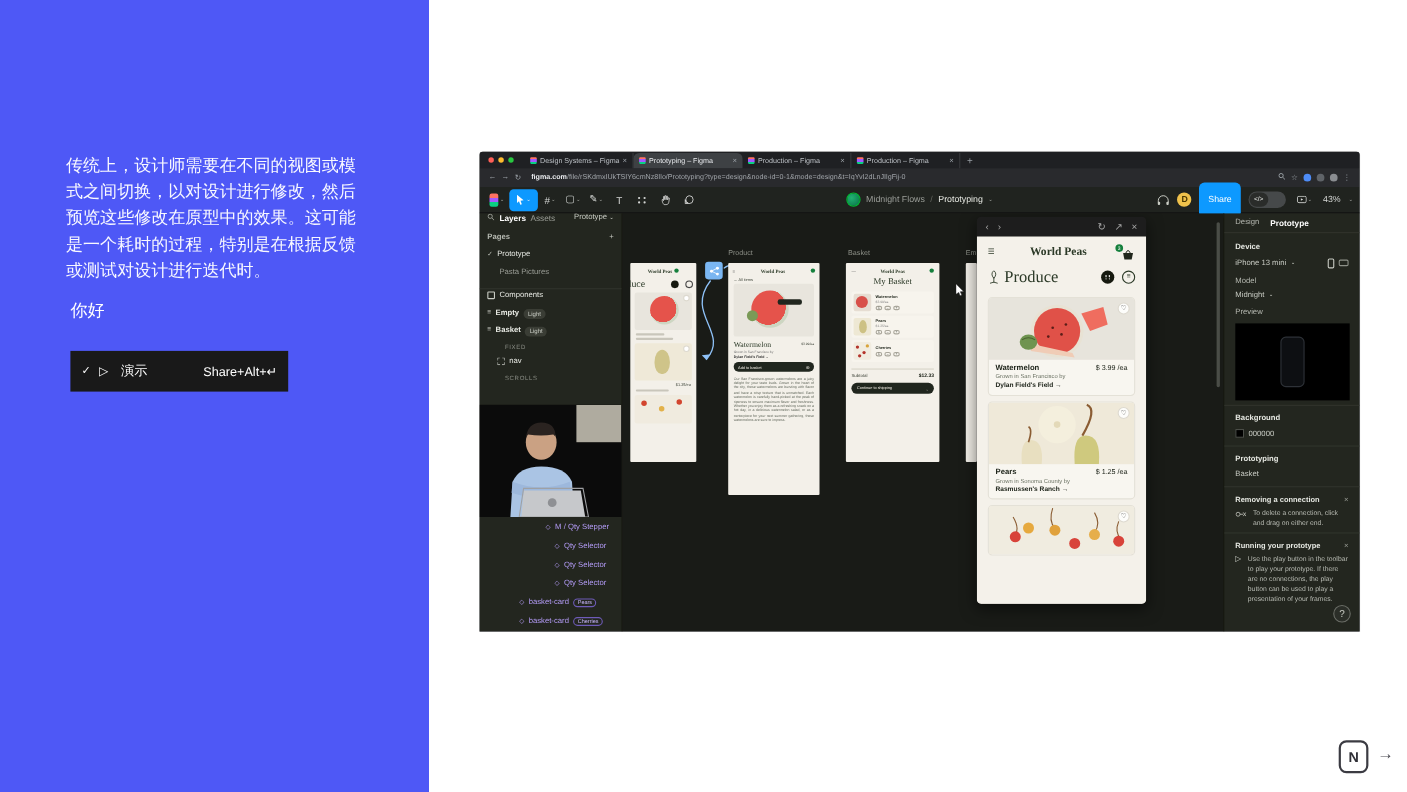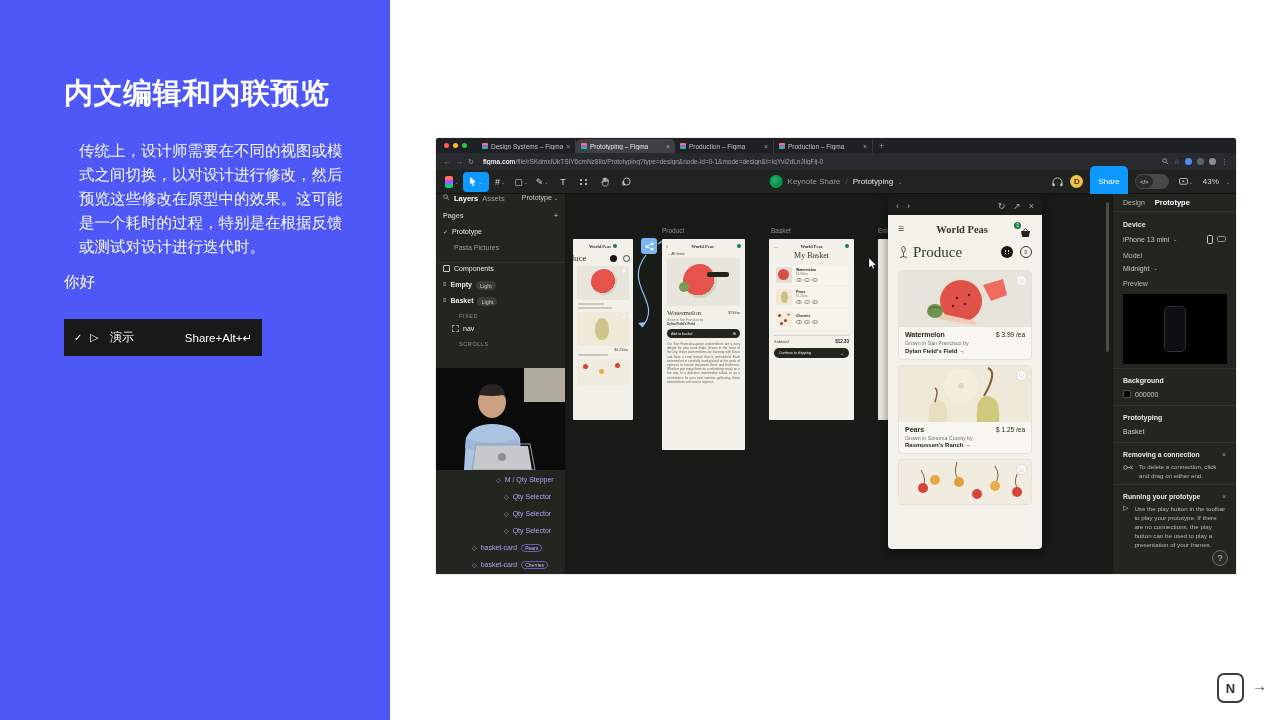--- a/index.html
+++ b/index.html
@@ -4,21 +4,21 @@
 <style>
   html,body{margin:0;padding:0;background:#fff;}
   *{box-sizing:border-box;font-family:"Liberation Sans","DejaVu Sans",sans-serif;}
   .stage{position:relative;width:1279px;height:720px;background:#fff;overflow:hidden;}
   .abs{position:absolute;}
   .flex{display:flex;align-items:center;}
 
   
   .sidebar{position:absolute;left:0;top:0;width:390px;height:720px;background:#4E58F6;color:#fff;}
   .s-title{position:absolute;left:64px;top:74px;font-size:29px;font-weight:bold;letter-spacing:.5px;}
-  .s-para{position:absolute;left:79px;top:139px;width:272px;font-size:15.5px;line-height:24px;color:rgba(255,255,255,.96);}
+  .s-para{position:absolute;left:60px;top:139px;width:272px;font-size:15.5px;line-height:24px;color:rgba(255,255,255,.96);}
   .s-greet{position:absolute;left:64px;top:272px;font-size:15.5px;}
   .s-menu{position:absolute;left:64px;top:319px;width:198px;background:#191919;padding:8px 10px;color:#fff;}
   .s-menu-row{display:flex;align-items:center;height:21px;font-size:12px;}
   .s-check{width:16px;font-size:10px;}
   .s-micon{width:20px;font-size:11px;display:flex;align-items:center;}
   .s-mlabel{flex:0 0 auto;}
   .s-mshort{margin-left:auto;font-size:11.5px;color:#fff;}
   .pv-glyph{display:inline-block;width:10px;height:11px;border:1.2px solid #fff;border-radius:2px;position:relative;}
   .pv-glyph:after{content:"";position:absolute;right:-2px;bottom:-1px;border-left:5px solid #191919;border-top:3px solid transparent;border-bottom:3px solid transparent;border-left-color:#fff;background:#191919;}
 
@@ -138,21 +138,20 @@
   
   .nkey{position:absolute;left:1217px;top:673px;width:27px;height:30px;border:2px solid #3b3b42;border-radius:7px;color:#2f2f36;font-size:13px;font-weight:bold;display:flex;align-items:center;justify-content:center;background:#fff;}
   .narrow{position:absolute;left:1252px;top:677px;font-size:15px;color:#4b4b52;}
 </style>
 </head>
 <body>
 
 <div class="stage">
 
   <div class="sidebar">
-    <div class="s-title">内文编辑和内联预览</div>
     <div class="s-para">传统上，设计师需要在不同的视图或模式之间切换，以对设计进行修改，然后预览这些修改在原型中的效果。这可能是一个耗时的过程，特别是在根据反馈或测试对设计进行迭代时。</div>
     <div class="s-greet">你好</div>
     <div class="s-menu">
       <div class="s-menu-row">
         <span class="s-check">✓</span>
         <span class="s-micon">▷</span>
         <span class="s-mlabel">演示</span>
         <span class="s-mshort">Share+Alt+↵</span>
       </div>
     </div>
@@ -246,21 +245,21 @@
             <path d="M3,10 C1.5,8.5 1,6.5 1,5 L2,4.8 L2.4,6 L2.4,1.8 L3.4,1.6 L3.7,5 L3.9,1 L4.9,1 L5.1,5 L5.5,1.4 L6.5,1.5 L6.6,5.2 L7.4,3 L8.4,3.4 L7.8,7.5 C7.5,9.2 6.5,10 5,10 Z" fill="none" stroke="#d5d7d5" stroke-width="0.8"></path>
           </svg>
       </div>
       <div class="tool">
         <svg width="9" height="9" viewBox="0 0 10 10">
             <path d="M5,1 a4,4 0 1 1 -4,4 L1,9 L4,8.6 A4,4 0 0 1 5,1 Z" fill="none" stroke="#d5d7d5" stroke-width="0.9"></path>
           </svg>
       </div>
       <div class="f-center">
         <span class="projicon"></span>
-        <span class="f-team">Keynote Share</span>
+        <span class="f-team">Midnight Flows</span>
         <span class="f-slash">/</span>
         <span class="f-file">Prototyping</span>
         <span class="cv" style="font-size:5px;color:#9a9d98">⌄</span>
       </div>
       <div class="f-right">
         <svg width="11" height="10" viewBox="0 0 12 11">
             <path d="M1,8 L1,6 a5,5 0 0 1 10,0 L11,8" fill="none" stroke="#c9ccc4" stroke-width="1"></path>
             <rect x="0.5" y="7" width="2.4" height="3.2" rx="1" fill="#c9ccc4"></rect>
             <rect x="9.1" y="7" width="2.4" height="3.2" rx="1" fill="#c9ccc4"></rect>
           </svg>

